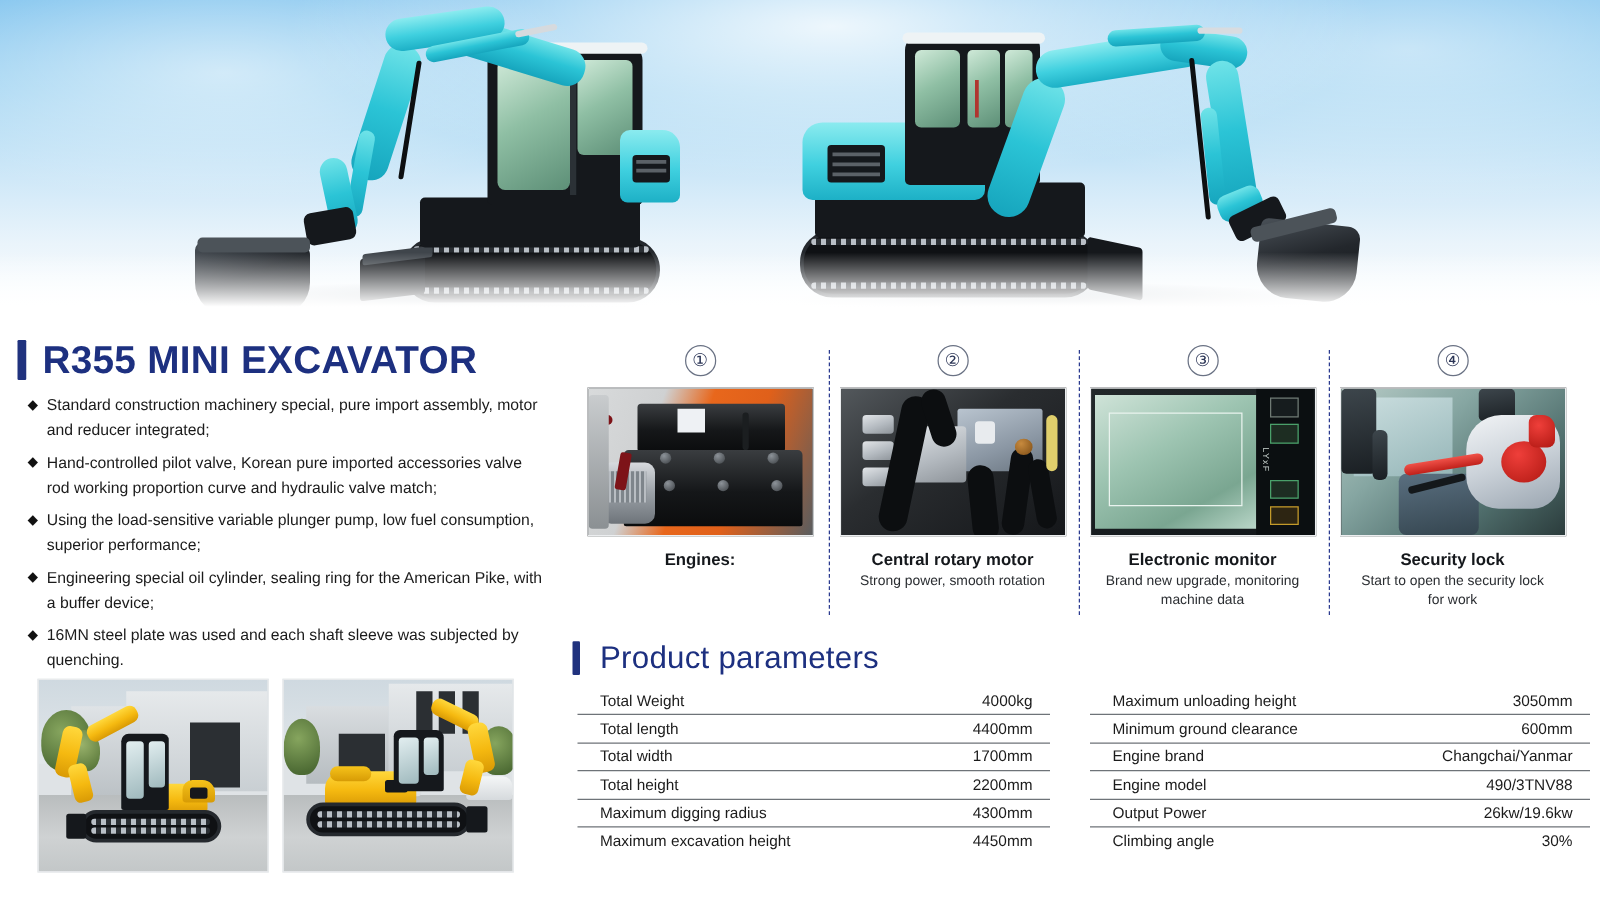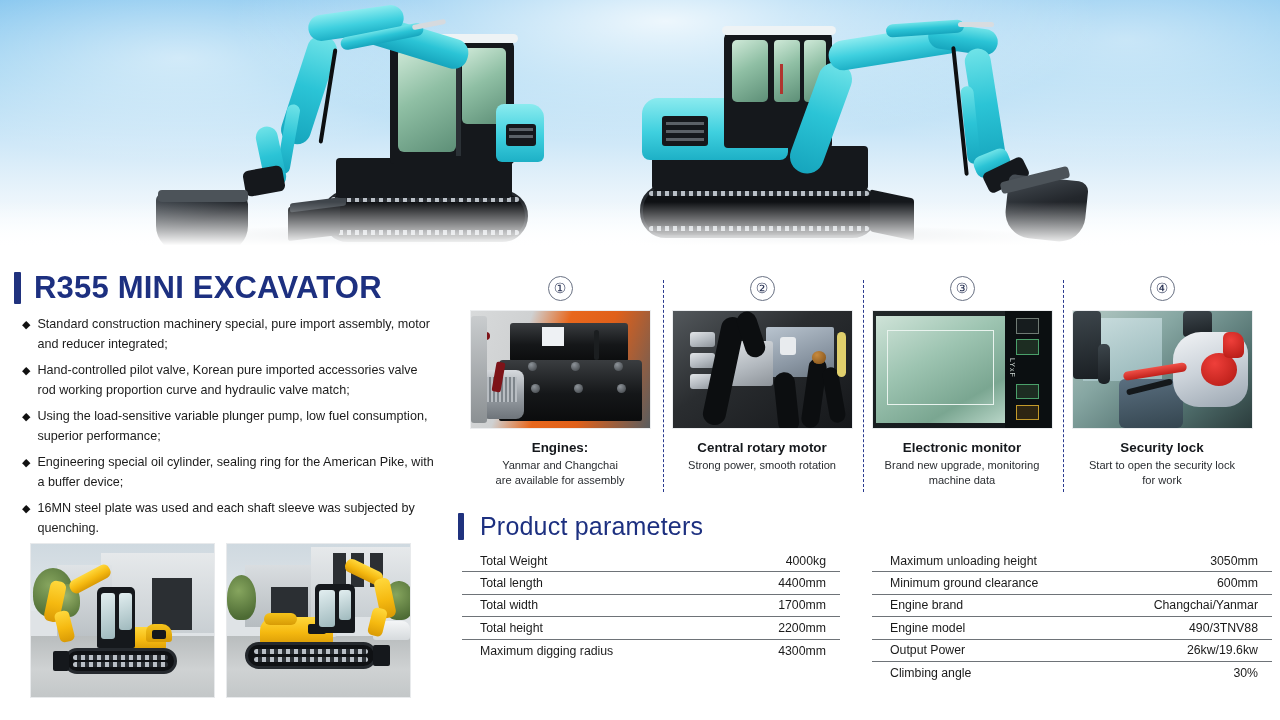--- a/index.html
+++ b/index.html
@@ -369,22 +369,20 @@
         <div class="eng-bolt" style="left:58%; top:62%;"></div>
         <div class="eng-bolt" style="left:82%; top:62%;"></div>
         <div class="eng-alt" style="left:6%; top:50%; width:24%; height:42%;"></div>
         <div class="eng-fin" style="left:9%; top:56%; width:17%; height:22%;"></div>
         <div class="eng-wire" style="left:2%; top:18%; width:9%; height:7%; border-radius:4px;"></div>
         <div class="eng-wire" style="left:13%; top:44%; width:5%; height:26%; transform:rotate(10deg);"></div>
         <div class="eng-blk" style="left:0%; top:4%; width:9%; height:92%; background:linear-gradient(180deg,#c9ccce,#8b9093);"></div>
         <div class="eng-blk" style="left:69%; top:16%; width:3%; height:26%; background:#1b1e20;"></div>
       </div>
       <div class="card-title">Engines:</div>
-      <div class="card-sub" style="white-space:pre-line;">Yanmar and Changchai
-are available for assembly</div>
     </div>
 
     <div class="card" style="left:207px;">
       <div class="card-num">②</div>
       <div class="card-photo">
         <div class="rm-bg"></div>
         <div class="rm-blue" style="left:52%; top:14%; width:38%; height:42%;"></div>
         <div class="rm-plate" style="left:28%; top:26%; width:28%; height:38%;"></div>
         <div class="rm-plate" style="left:10%; top:18%; width:14%; height:13%;"></div>
         <div class="rm-plate" style="left:10%; top:36%; width:14%; height:13%;"></div>
@@ -461,20 +459,24 @@
       <span class="pval">1700mm</span>
     </div>
     <div class="prow">
       <span class="pkey">Total height</span>
       <span class="pval">2200mm</span>
     </div>
     <div class="prow">
       <span class="pkey">Maximum digging radius</span>
       <span class="pval">4300mm</span>
     </div>
+    <div class="prow">
+      <span class="pkey">Maximum excavation height</span>
+      <span class="pval">4450mm</span>
+    </div>
   </div>
 
   <div class="ptable right">
     <div class="prow">
       <span class="pkey">Maximum unloading height</span>
       <span class="pval">3050mm</span>
     </div>
     <div class="prow">
       <span class="pkey">Minimum ground clearance</span>
       <span class="pval">600mm</span>

